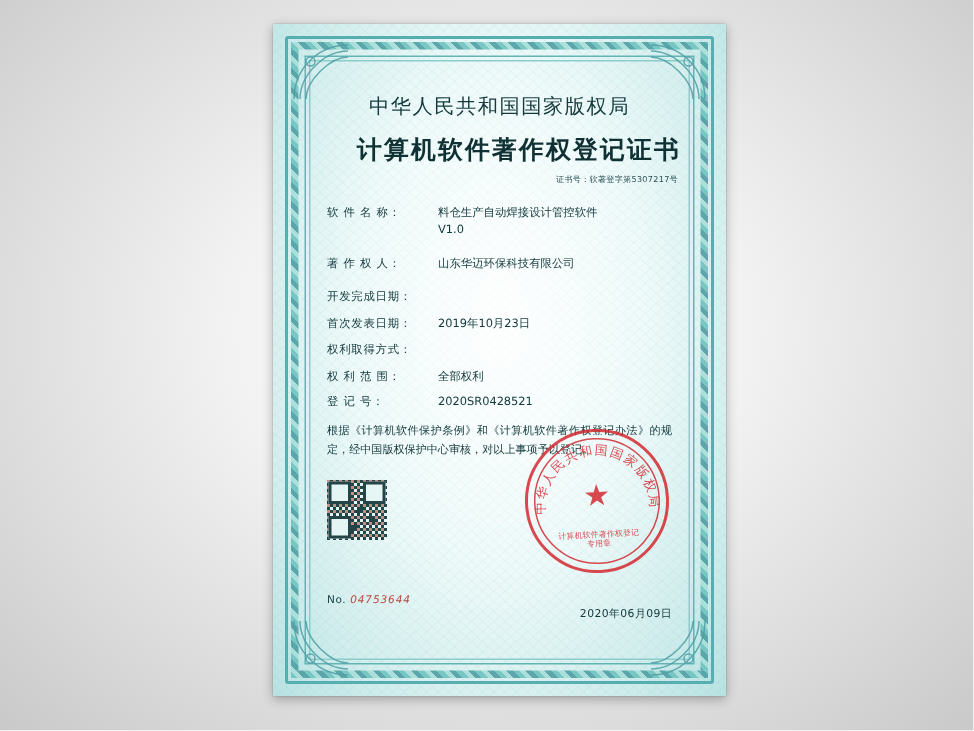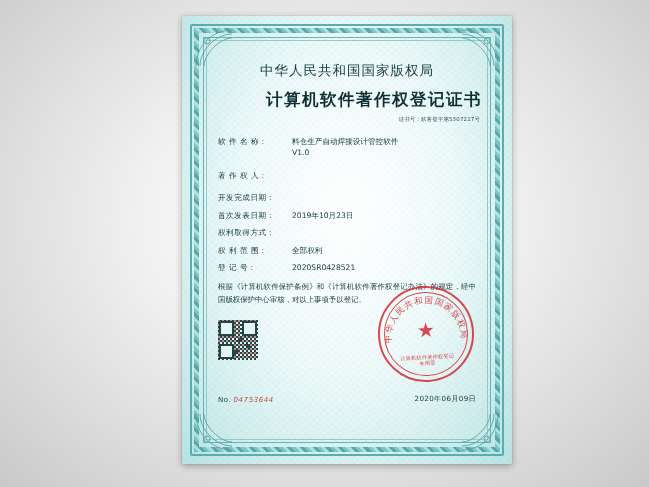--- a/index.html
+++ b/index.html
@@ -16,21 +16,21 @@
     position: relative;
     width: 649px;
     height: 487px;
     background: radial-gradient(ellipse at 50% 45%, #ffffff 0%, #f2f2f2 38%, #dcdcdc 72%, #c9c9c9 100%);
   }
   
   #cert {
     position: absolute;
     left: 182px;
     top: 16px;
-    width: 330px;
+    width: 302px;
     height: 448px;
     background:
       radial-gradient(ellipse at 50% 42%, #f6fdfd 0%, #e9f8f8 45%, #dff3f2 72%, #d2eeee 100%);
     box-shadow: 0 2px 7px rgba(0,0,0,0.30), 0 0 1px rgba(0,0,0,0.25);
     overflow: hidden;
   }
   
   #cert .texture {
     position: absolute;
     inset: 0;
@@ -242,21 +242,21 @@
     letter-spacing: 0.4px;
   }
   .footer-no .num {
     color: #b8493f;
     letter-spacing: 0.6px;
     font-style: italic;
   }
   .footer-date {
     position: absolute;
     right: 6px;
-    bottom: 30px;
+    bottom: 20px;
     font-size: 7.2px;
     color: #12383b;
     letter-spacing: 0.3px;
   }
 </style>
 </head>
 <body>
 
 <div id="page">
 
@@ -305,20 +305,21 @@
         <div class="row">
           <div class="lbl">软 件 名 称：</div>
           <div class="val">料仓生产自动焊接设计管控软件
 V1.0</div>
         </div>
 
         <div class="gap-a"></div>
 
         <div class="row">
           <div class="lbl">著 作 权 人：</div>
+          <div class="val">山东华迈环保科技有限公司</div>
         </div>
 
         <div class="gap-a"></div>
 
         <div class="row">
           <div class="lbl">开发完成日期：</div>
         </div>
 
         <div class="row">
           <div class="lbl">首次发表日期：</div>

